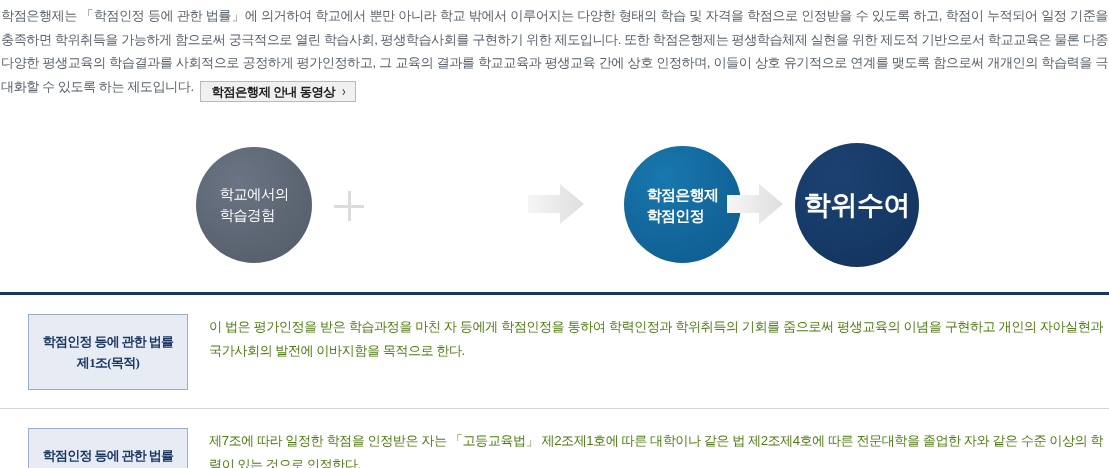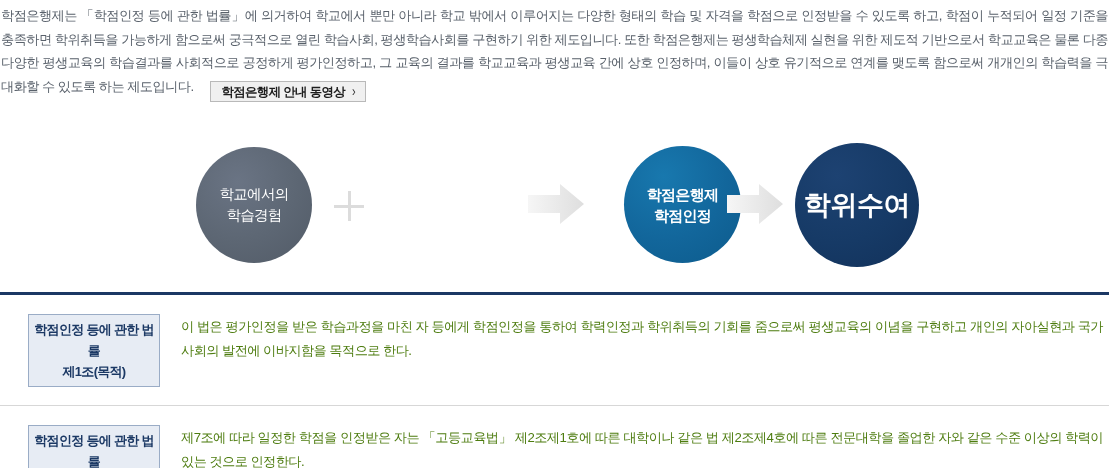--- a/index.html
+++ b/index.html
@@ -33,21 +33,21 @@
     margin: 0;
     padding: 0 1px 0 1px;
   }
   .video-btn {
     display: inline-flex;
     align-items: center;
     justify-content: center;
     gap: 7px;
     height: 21px;
     padding: 0 10px 0 11px;
-    margin-left: 16px;
+    margin-left: 6px;
     vertical-align: -5px;
     background: #f0f0f0;
     border: 1px solid #b9b9b9;
     color: #1d1d1d;
     font-size: 12.4px;
     font-weight: bold;
     letter-spacing: -0.6px;
     line-height: 1;
     cursor: pointer;
     box-sizing: border-box;
@@ -68,21 +68,21 @@
     top: 140px;
     width: 1109px;
     height: 145px;
   }
   .node {
     position: absolute;
     border-radius: 50%;
     display: flex;
     align-items: center;
     justify-content: center;
-    text-align: center;
+    text-align: left;
     color: #ffffff;
     letter-spacing: -0.7px;
     box-sizing: border-box;
   }
   .node .nlabel {
     display: block;
     white-space: pre-line;
   }
   .node-1, .node-2 {
     width: 116px;
@@ -165,36 +165,37 @@
     width: 1109px;
   }
   .law-row {
     display: flex;
     align-items: flex-start;
     padding: 19px 0 18px 0;
     box-sizing: border-box;
   }
   .law-tag {
     flex: 0 0 auto;
-    width: 132px;
+    width: 160px;
     min-height: 50px;
     margin-left: 28px;
     background: #e7ecf4;
     border: 1px solid #9aacc6;
     color: #1b3864;
     font-size: 13px;
     font-weight: bold;
     line-height: 21px;
     letter-spacing: -0.7px;
     text-align: center;
     display: flex;
     align-items: center;
     justify-content: center;
     box-sizing: border-box;
-    padding: 4px 2px;
+    padding: 16px 2px;
+    font-family: Liberation Serif, serif;
   }
   .law-tag .tlabel { display: block; white-space: pre-line; }
   .law-desc {
     flex: 1 1 auto;
     margin-left: 21px;
     margin-right: 6px;
     font-size: 13.2px;
     line-height: 23.5px;
     letter-spacing: -0.55px;
     color: #4d7c0f;

